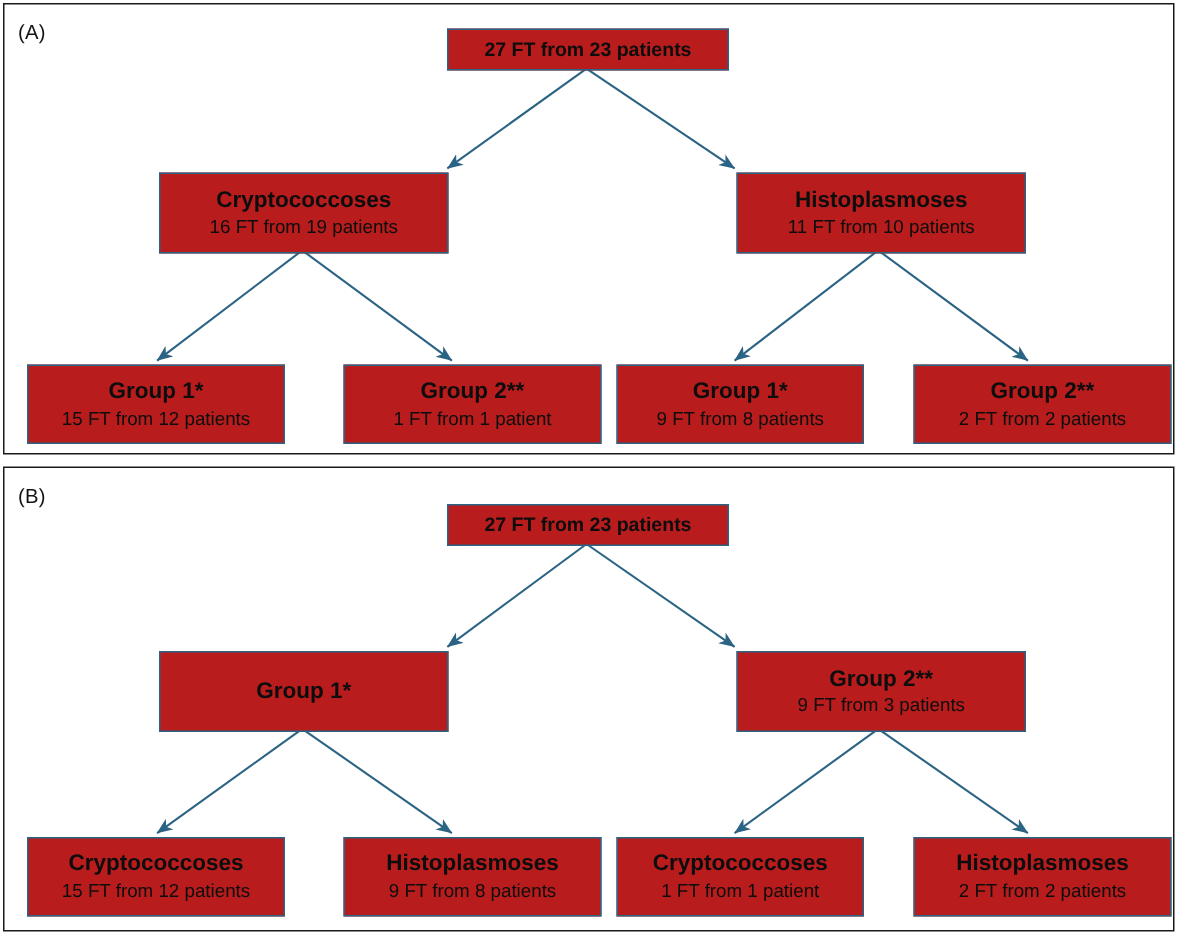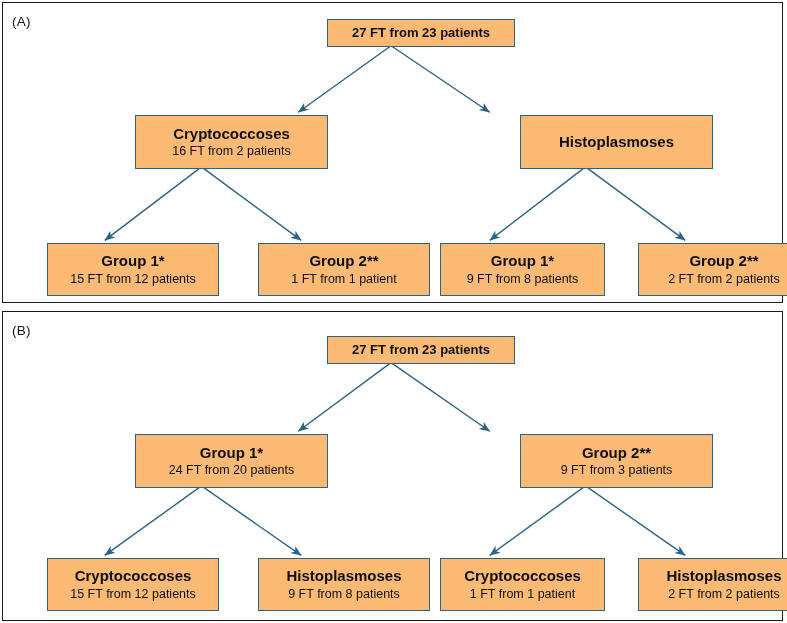--- a/index.html
+++ b/index.html
@@ -40,29 +40,28 @@
     letter-spacing: 0.2px;
     line-height: 1;
   }
   #panel-a .panel-label { top: 12px; }
   #panel-b .panel-label { top: 12px; }
 
   .node {
     position: absolute;
     box-sizing: border-box;
     border: 1.5px solid #2b6384;
-    background: #fdba74;
+    background: #b91c1c;
     display: flex;
     flex-direction: column;
     align-items: center;
     justify-content: center;
     text-align: center;
     z-index: 3;
     padding: 0 3px;
-    margin-left: 29px;
   }
   .node .title {
     font-weight: bold;
     font-size: 15px;
     color: #0d0d0d;
     line-height: 1.25;
     white-space: nowrap;
   }
   .node .sub {
     font-weight: normal;
@@ -107,24 +106,25 @@
       <path d="M584,165 L488,239" stroke="#2b6384" stroke-width="1.4" fill="none" marker-end="url(#arrA)"></path>
       <path d="M584,165 L684,239" stroke="#2b6384" stroke-width="1.4" fill="none" marker-end="url(#arrA)"></path>
     </svg>
 
     <div class="node single" style="left:295px; top:16px; width:188px; height:28px;">
       <span class="title">27 FT from 23 patients</span>
     </div>
 
     <div class="node" style="left:103px; top:112px; width:193px; height:54px;">
       <span class="title">Cryptococcoses</span>
-      <span class="sub">16 FT from 2 patients</span>
+      <span class="sub">16 FT from 19 patients</span>
     </div>
     <div class="node" style="left:488px; top:112px; width:193px; height:54px;">
       <span class="title">Histoplasmoses</span>
+      <span class="sub">11 FT from 10 patients</span>
     </div>
 
     <div class="node" style="left:15px; top:240px; width:172px; height:53px;">
       <span class="title">Group 1*</span>
       <span class="sub">15 FT from 12 patients</span>
     </div>
     <div class="node" style="left:226px; top:240px; width:172px; height:53px;">
       <span class="title">Group 2**</span>
       <span class="sub">1 FT from 1 patient</span>
     </div>
@@ -158,21 +158,20 @@
       <path d="M584,175 L488,245" stroke="#2b6384" stroke-width="1.4" fill="none" marker-end="url(#arrB)"></path>
       <path d="M584,175 L684,245" stroke="#2b6384" stroke-width="1.4" fill="none" marker-end="url(#arrB)"></path>
     </svg>
 
     <div class="node single" style="left:295px; top:24px; width:188px; height:28px;">
       <span class="title">27 FT from 23 patients</span>
     </div>
 
     <div class="node" style="left:103px; top:122px; width:193px; height:54px;">
       <span class="title">Group 1*</span>
-      <span class="sub">24 FT from 20 patients</span>
     </div>
     <div class="node" style="left:488px; top:122px; width:193px; height:54px;">
       <span class="title">Group 2**</span>
       <span class="sub">9 FT from 3 patients</span>
     </div>
 
     <div class="node" style="left:15px; top:246px; width:172px; height:53px;">
       <span class="title">Cryptococcoses</span>
       <span class="sub">15 FT from 12 patients</span>
     </div>

